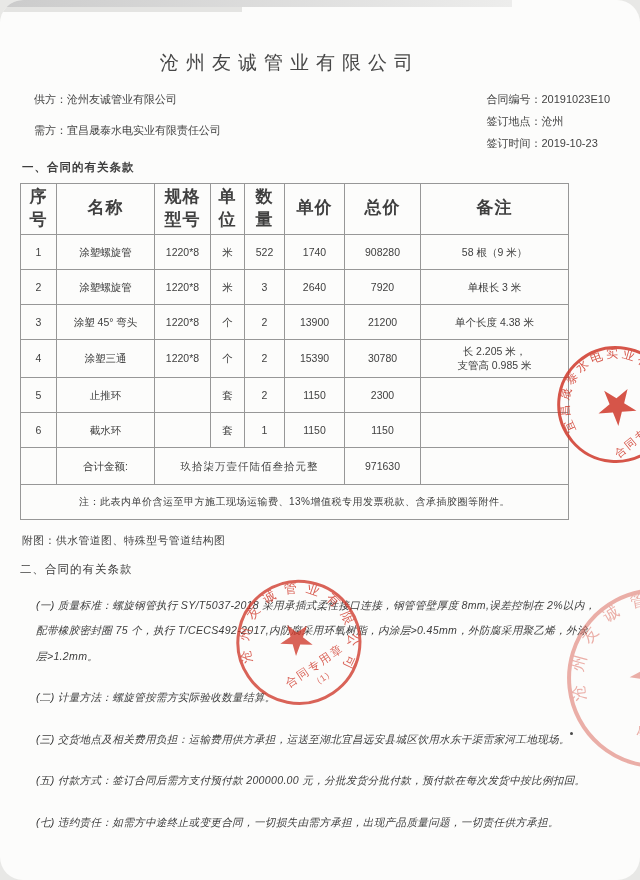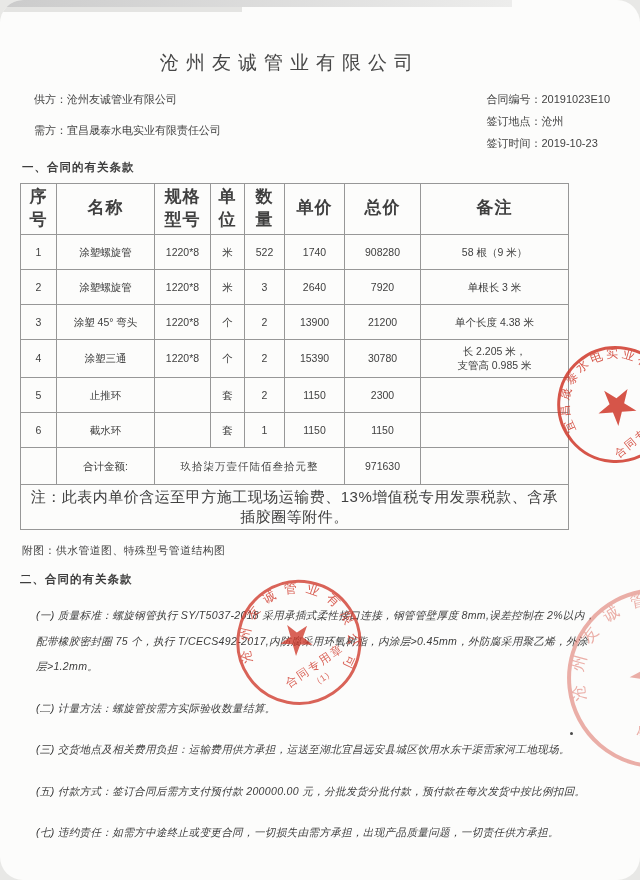--- a/index.html
+++ b/index.html
@@ -26,23 +26,23 @@
 
   .sec-heading{margin:2px 0 0 22px;font-size:11.5px;font-weight:700;color:#3e3e3e;letter-spacing:1px;}
 
   table.items{border-collapse:collapse;margin:8px 0 0 20px;width:548px;table-layout:fixed;
     font-size:10.5px;color:#404040;}
   table.items td,table.items th{border:1px solid #979797;text-align:center;
     font-weight:normal;padding:2px 2px;white-space:pre-line;line-height:1.35;}
   table.items th{height:24px;font-size:17px;letter-spacing:1px;font-weight:bold;}
   table.items td{height:30px;}
   tr.total-row td{height:32px;}
-  td.note-cell{height:25px;text-align:left;padding-left:6px;font-size:15px;letter-spacing:0.5px;}
+  td.note-cell{height:25px;text-align:left;padding-left:6px;font-size:10px;letter-spacing:0.5px;}
   .fig-note{margin:14px 0 14px 22px;font-size:10.8px;color:#414141;letter-spacing:0.5px;}
-  .sec2{margin:14px 0 0 20px;font-size:11.5px;font-weight:700;color:#3e3e3e;letter-spacing:1px;}
+  .sec2{margin:14px 0 0 20px;font-size:11.5px;font-weight:400;color:#3e3e3e;letter-spacing:1px;}
   .clauses{margin:6px 10px 0 20px;width:612px;font-size:10.6px;line-height:25.5px;
     color:#3d3d3d;letter-spacing:0.3px;}
   .clause{white-space:pre-wrap;margin:16px;font-style:italic;}
 
   .stamp{position:absolute;pointer-events:none;}
   .stamp svg{overflow:visible;}
   .stamp-a{left:517px;top:304px;opacity:0.85;transform:rotate(-40deg);}
   .stamp-b{left:220px;top:562px;opacity:0.78;transform:rotate(-34deg);}
   .stamp-c{left:548px;top:568px;opacity:0.55;transform:rotate(-28deg);}
 </style>

